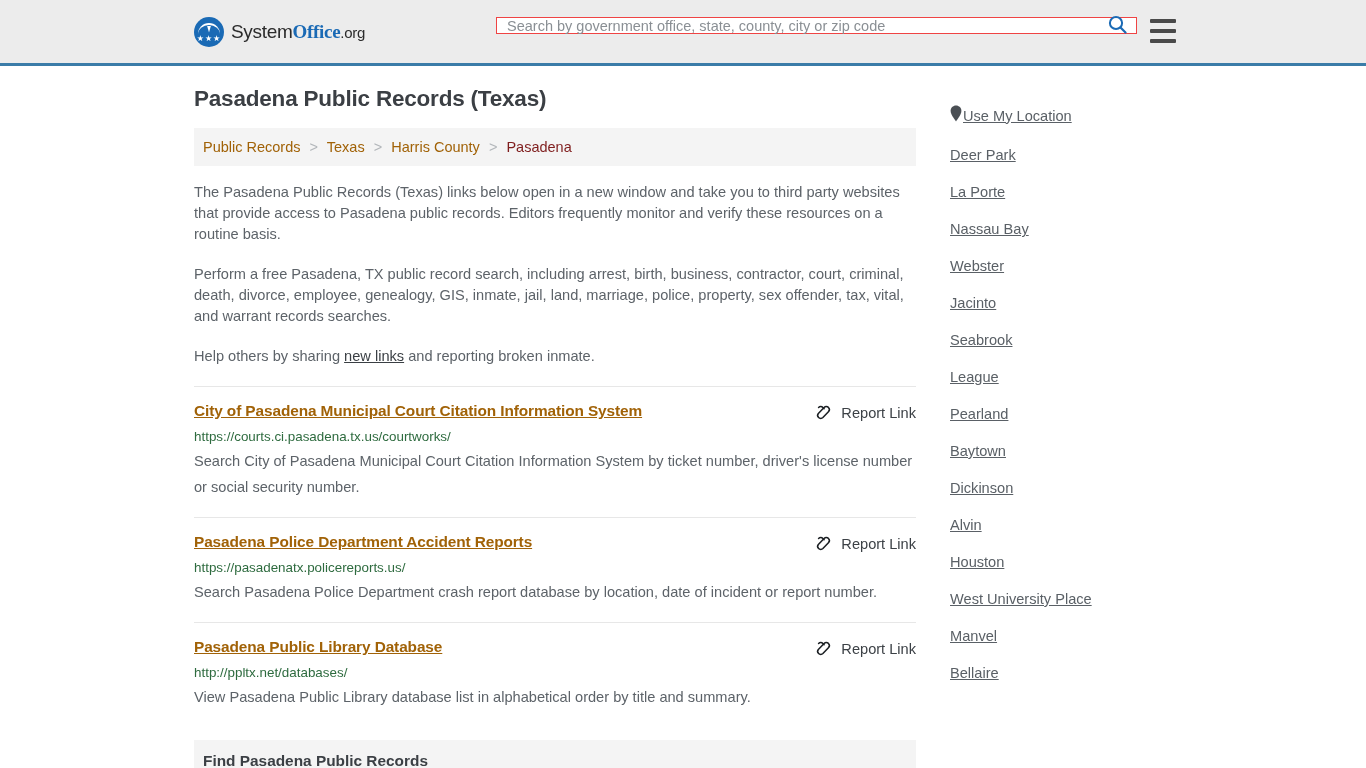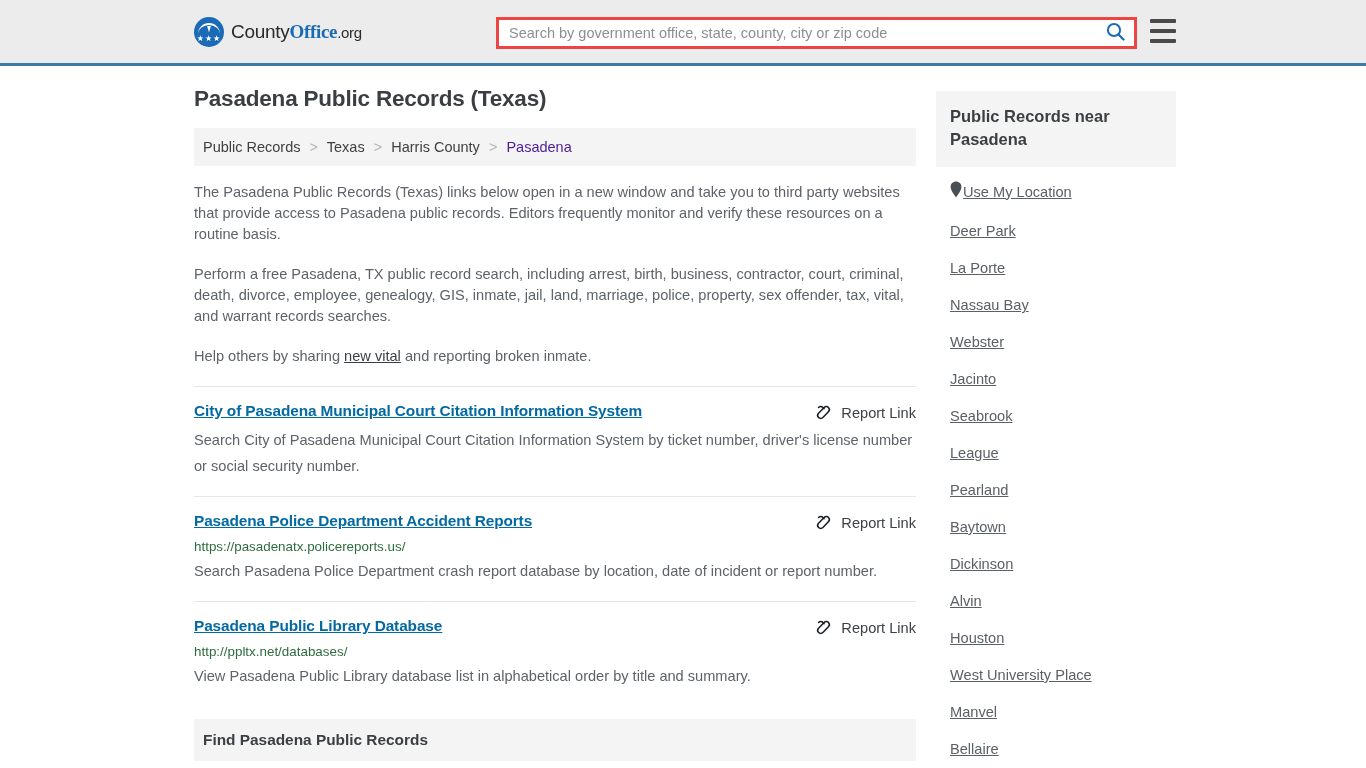--- a/index.html
+++ b/index.html
@@ -78,23 +78,23 @@
   }
   .logo-text .t1 { color: #2b2b2b; }
   .logo-text .t2 { color: #1a6ab5; font-weight: bold; font-family: Liberation Serif, serif; }
   .logo-text .t3 { color: #2b2b2b; font-size: 15px; }
 
   .search-wrap {
     position: absolute;
     left: 496px;
     top: 17px;
     width: 641px;
-    height: 32px;
+    height: 17px;
     background: #ffffff;
-    border: 3px solid #ef4444;
+    border: 1px solid #ef4444;
     display: flex;
     align-items: center;
     box-sizing: border-box;
   }
   .search-input {
     flex: 1;
     border: none;
     outline: none;
     background: transparent;
     font-family: "Liberation Sans", sans-serif;
@@ -158,28 +158,28 @@
     letter-spacing: -0.2px;
   }
 
   .breadcrumb {
     background: #f4f4f4;
     padding: 11px 10px 11px 9px;
     font-size: 14.5px;
     margin-bottom: 16px;
   }
   .breadcrumb a {
-    color: #404040;
+    color: #a16207;
     text-decoration: none;
   }
   .breadcrumb .sep {
     color: #b2b6ba;
     margin: 0 5px;
   }
-  .breadcrumb .current { color: #4c1d95; }
+  .breadcrumb .current { color: #7f1d1d; }
 
   p.intro {
     font-size: 14.6px;
     line-height: 21px;
     color: #5d6369;
     margin: 0 0 19px 0;
   }
   p.intro a {
     color: #3a3f44;
     text-decoration: underline;
@@ -196,21 +196,21 @@
   }
   .result:first-of-type { border-top: none; padding-top: 11px; }
   .result-head {
     display: flex;
     justify-content: space-between;
     align-items: flex-start;
   }
   .result-title {
     font-size: 15.4px;
     font-weight: bold;
-    color: #0369a1;
+    color: #a16207;
     text-decoration: underline;
     letter-spacing: -0.1px;
   }
   .report-link {
     display: flex;
     align-items: center;
     gap: 9px;
     font-size: 14.6px;
     color: #3c4146;
     text-decoration: none;
@@ -266,21 +266,21 @@
 </style>
 </head>
 <body>
 
 <div class="site-header">
   <a class="logo-wrap" href="#">
     <span class="logo-mark">
       <span class="wing"></span>
       <span class="stars">★★★</span>
     </span>
-    <span class="logo-text"><span class="t1">County</span><span class="t2">Office</span><span class="t3">.org</span></span>
+    <span class="logo-text"><span class="t1">System</span><span class="t2">Office</span><span class="t3">.org</span></span>
   </a>
 
   <div class="search-wrap">
     <input class="search-input" type="text" value="" placeholder="Search by government office, state, county, city or zip code" style="">
     <button class="search-btn">
       <span>
         <svg width="19" height="19" viewBox="0 0 19 19">
           <circle cx="8" cy="8" r="6.1" fill="none" stroke="#1a6ab5" stroke-width="2"></circle>
           <line x1="12.5" y1="12.5" x2="17.5" y2="17.5" stroke="#1a6ab5" stroke-width="2.2" stroke-linecap="round"></line>
         </svg>
@@ -307,36 +307,37 @@
         <span class="sep">&gt;</span>
         <a href="#">Texas</a>
         <span class="sep">&gt;</span>
         <a href="#">Harris County</a>
         <span class="sep">&gt;</span>
         <span class="current">Pasadena</span>
       </div>
 
       <p class="intro">The Pasadena Public Records (Texas) links below open in a new window and take you to third party websites that provide access to Pasadena public records. Editors frequently monitor and verify these resources on a routine basis.</p>
       <p class="intro">Perform a free Pasadena, TX public record search, including arrest, birth, business, contractor, court, criminal, death, divorce, employee, genealogy, GIS, inmate, jail, land, marriage, police, property, sex offender, tax, vital, and warrant records searches.</p>
-      <p class="intro"><span>Help others by sharing </span><a href="#">new vital</a><span> and reporting broken inmate.</span></p>
+      <p class="intro"><span>Help others by sharing </span><a href="#">new links</a><span> and reporting broken inmate.</span></p>
 
       <div class="result">
         <div class="result-head">
           <a href="#" class="result-title">City of Pasadena Municipal Court Citation Information System</a>
           <a href="#" class="report-link">
             <span>
               <svg width="17" height="17" viewBox="0 0 20 20">
                 <path d="M3 3 L17 17 M17 3 L3 17" stroke="#1b1f23" stroke-width="1.7" fill="none" opacity="0"></path>
                 <path d="M4.2 5.2 a3.6 3.6 0 0 1 5.1 0 l1.4 1.5" stroke="#1b1f23" stroke-width="1.8" fill="none" stroke-linecap="round"></path>
                 <path d="M15.8 5.2 a3.6 3.6 0 0 0 -5.1 0 l-6.5 6.9 a3.6 3.6 0 0 0 0 5.0 a3.6 3.6 0 0 0 5.1 0 l6.5 -6.9 a3.6 3.6 0 0 0 0 -5.0" stroke="#1b1f23" stroke-width="1.8" fill="none" stroke-linecap="round"></path>
               </svg>
             </span>
             <span>Report Link</span>
           </a>
         </div>
+        <a href="#" class="result-url">https://courts.ci.pasadena.tx.us/courtworks/</a>
         <p class="result-desc">Search City of Pasadena Municipal Court Citation Information System by ticket number, driver's license number or social security number.</p>
       </div>
 
       <div class="result">
         <div class="result-head">
           <a href="#" class="result-title">Pasadena Police Department Accident Reports</a>
           <a href="#" class="report-link">
             <span>
               <svg width="17" height="17" viewBox="0 0 20 20">
                 <path d="M4.2 5.2 a3.6 3.6 0 0 1 5.1 0 l1.4 1.5" stroke="#1b1f23" stroke-width="1.8" fill="none" stroke-linecap="round"></path>
@@ -365,21 +366,20 @@
         </div>
         <a href="#" class="result-url">http://ppltx.net/databases/</a>
         <p class="result-desc">View Pasadena Public Library database list in alphabetical order by title and summary.</p>
       </div>
 
       <div class="section-head">Find Pasadena Public Records</div>
 
     </div>
 
     <div class="side-col">
-      <div class="side-head">Public Records near Pasadena</div>
       <div class="side-list">
 
         <div class="side-item">
           <span class="pin-icon">
             <svg width="12" height="17" viewBox="0 0 12 17">
               <path d="M6 0.6 C2.9 0.6 0.6 3 0.6 6 C0.6 9.8 6 16.4 6 16.4 C6 16.4 11.4 9.8 11.4 6 C11.4 3 9.1 0.6 6 0.6 Z" fill="#4a4f54"></path>
             </svg>
           </span>
           <a href="#">Use My Location</a>
         </div>

